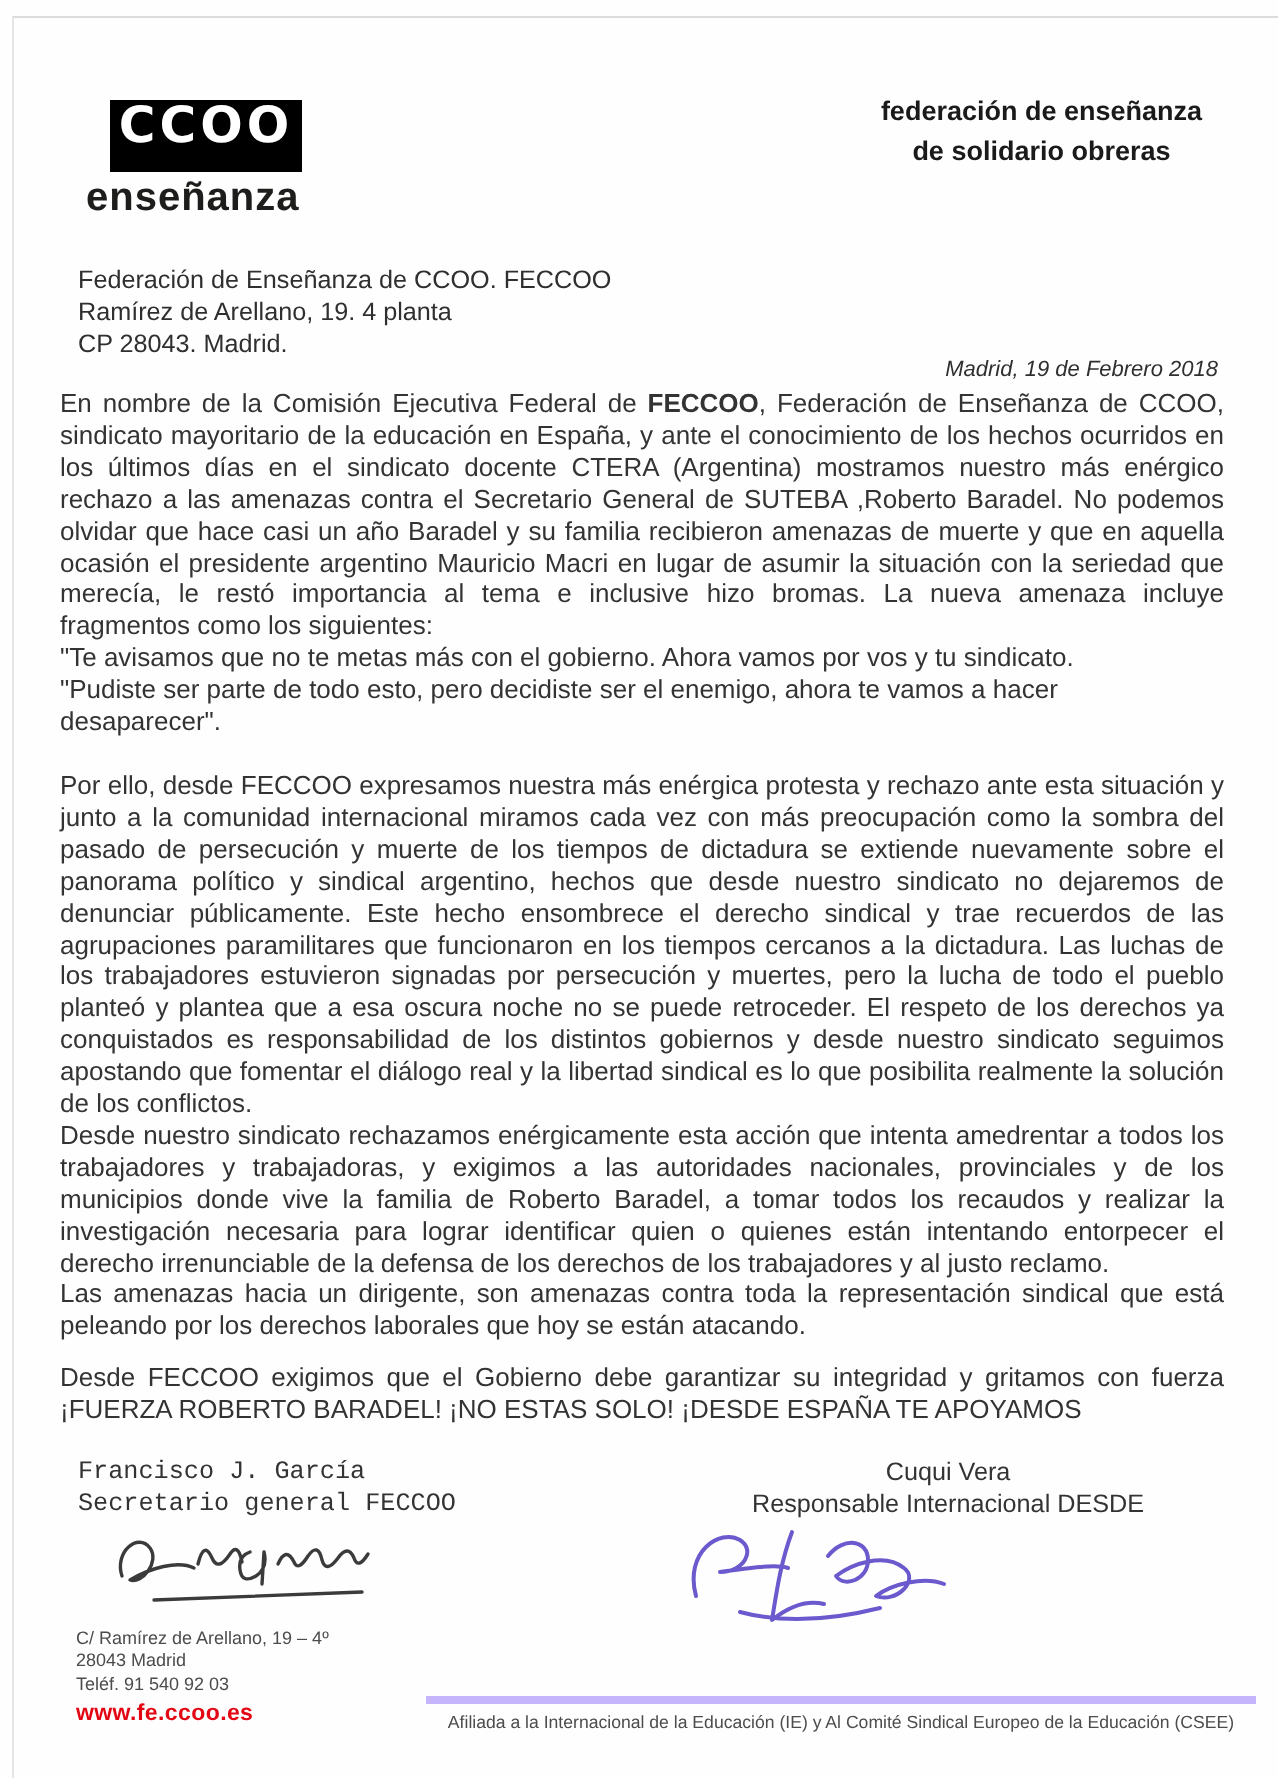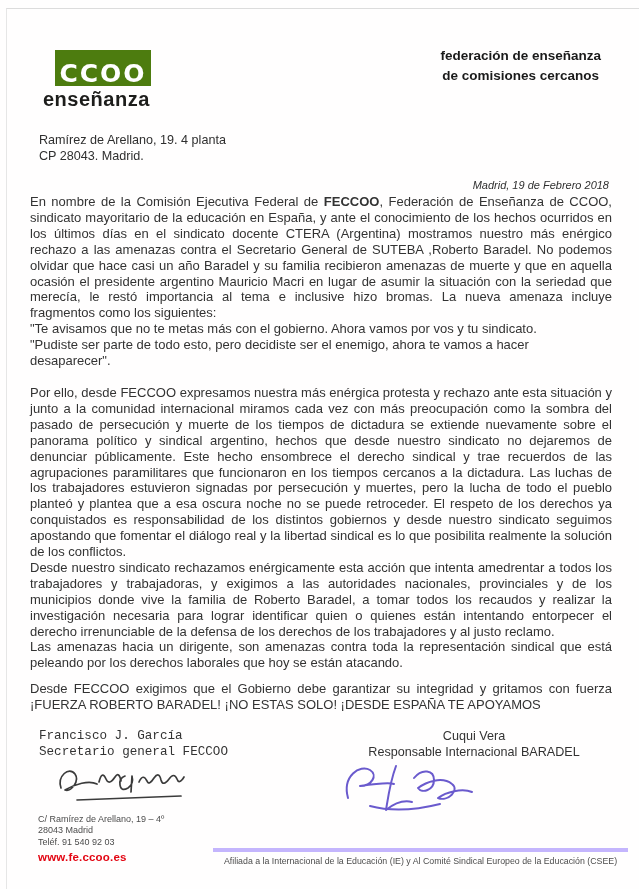--- a/index.html
+++ b/index.html
@@ -14,22 +14,22 @@
   
   .page::before {
     content:""; position:absolute; top:8px; left:6px; right:0; bottom:0;
     border-top:1px solid #dcdcdc; border-left:1px solid #e6e6e6;
     pointer-events:none;
   }
 
   
   .logo-box {
     position:absolute; left:55px; top:50px;
-    width:96px; height:36px; background:#4d7c0f;
-    display:flex; align-items:flex-end; justify-content:center;
+    width:96px; height:36px; background:#000000;
+    display:flex; align-items:flex-start; justify-content:center;
   }
   .logo-box span {
     color:#ffffff; font-weight:bold; font-size:25px; letter-spacing:2px;
     font-family:"DejaVu Sans", sans-serif; line-height:1;
   }
   .logo-sub {
     position:absolute; left:43px; top:88px;
     font-size:20px; font-weight:bold; color:#1d1d1b; letter-spacing:0.5px;
   }
   .header-right {
@@ -85,24 +85,25 @@
 
 <div class="page">
 
   <div class="logo-box">
     <span>CCOO</span>
   </div>
   <div class="logo-sub">enseñanza</div>
 
   <div class="header-right">
     <div>federación de enseñanza</div>
-    <div>de comisiones cercanos</div>
+    <div>de solidario obreras</div>
   </div>
 
   <div class="sender">
+    <div>Federación de Enseñanza de CCOO. FECCOO</div>
     <div>Ramírez de Arellano, 19. 4 planta</div>
     <div>CP 28043. Madrid.</div>
   </div>
 
   <div class="dateline">Madrid, 19 de Febrero 2018</div>
 
   <div class="body-text">
     <div class="para1 just"><span>En nombre de la Comisión Ejecutiva Federal de </span><span class="b">FECCOO</span><span>, Federación de Enseñanza de CCOO, sindicato mayoritario de la educación en España, y ante el conocimiento de los hechos ocurridos en los últimos días en el sindicato docente CTERA (Argentina) mostramos nuestro más enérgico rechazo a las amenazas contra el Secretario General de SUTEBA ,Roberto Baradel. No podemos olvidar que hace casi un año Baradel y su familia recibieron amenazas de muerte y que en aquella ocasión el presidente argentino Mauricio Macri en lugar de asumir la situación con la seriedad que merecía, le restó importancia al tema e inclusive hizo bromas. La nueva amenaza incluye fragmentos como los siguientes:</span></div>
     <div class="quote">"Te avisamos que no te metas más con el gobierno. Ahora vamos por vos y tu sindicato.</div>
     <div class="quote">"Pudiste ser parte de todo esto, pero decidiste ser el enemigo, ahora te vamos a hacer desaparecer".</div>
@@ -115,21 +116,21 @@
     <div class="gap22"></div>
   </div>
 
   <div class="signers">
     <div class="signer-left">
       <div>Francisco J. García</div>
       <div>Secretario general FECCOO</div>
     </div>
     <div class="signer-right">
       <div>Cuqui Vera</div>
-      <div>Responsable Internacional BARADEL</div>
+      <div>Responsable Internacional DESDE</div>
     </div>
   </div>
 
   <div class="sig sig-left">
     <svg width="150" height="56" viewBox="0 0 150 56">
       <g fill="none" stroke-width="1.7" stroke-linecap="round" stroke-linejoin="round" stroke="#3b3b3b">
         <path d="M6,28 C2,16 14,6 20,14 C25,21 16,32 10,30 C20,24 34,20 42,24"></path>
         <path d="M44,22 q3,-12 7,-3 q3,7 9,-2 q4,-6 6,4"></path>
         <path d="M70,16 q-6,2 -5,9 q1,7 8,3 q6,-4 4,-12 l-1,16"></path>
         <path d="M84,22 q4,-9 8,-1 q2,5 7,-3 q5,-7 7,2 q2,7 8,-1 q5,-7 8,0 q2,6 7,-2"></path>

